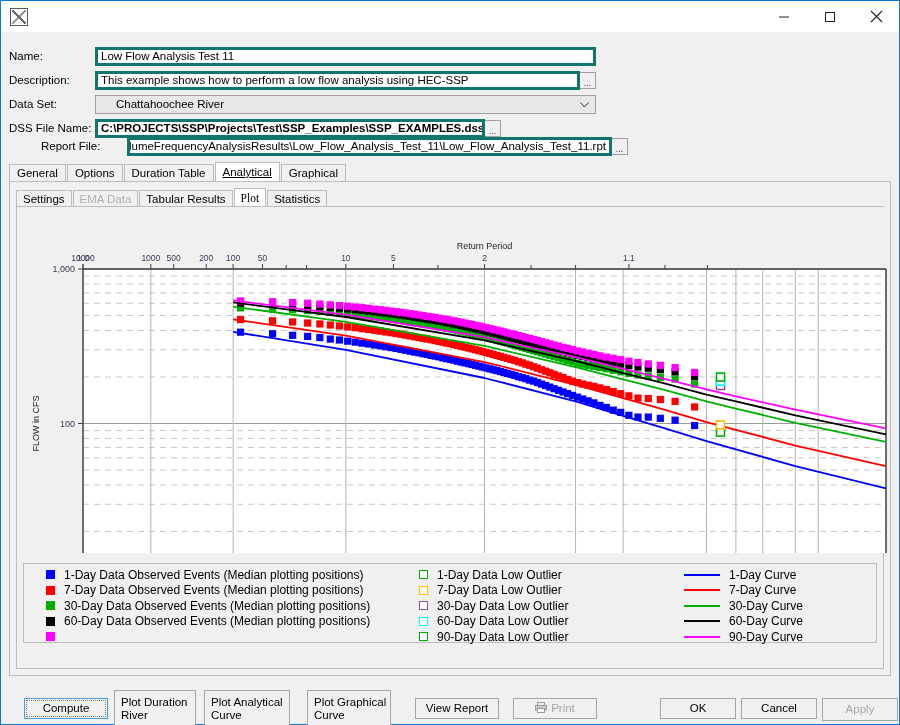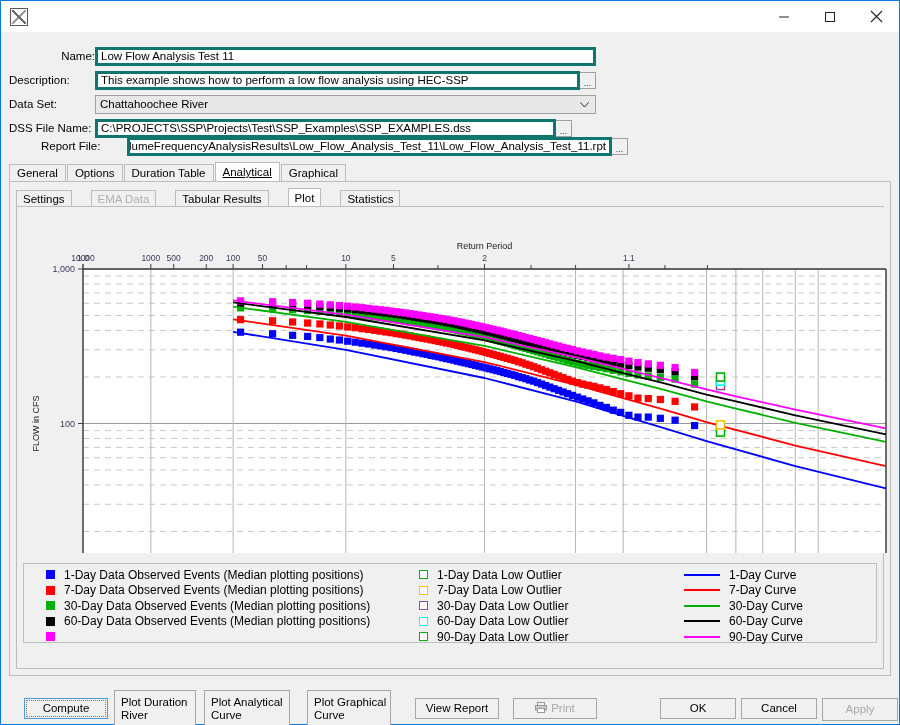--- a/index.html
+++ b/index.html
@@ -51,43 +51,43 @@
   }
   .ellip-btn{
     width:16px;height:17px;border:1px solid #a0a0a0;border-left:none;
     background:#f0f0f0;font-size:9px;color:#333;
     display:flex;align-items:flex-end;justify-content:center;
     box-sizing:border-box;line-height:8px;padding-bottom:1px;
   }
   .combo{
     height:19px;border:1px solid #a0a0a0;background:#e8e8e8;
     display:flex;align-items:center;box-sizing:border-box;
-    font-size:11.5px;padding-left:4px;text-align:center;
+    font-size:11.5px;padding-left:20px;text-align:center;
   }
   .combo .arrow{margin-left:auto;margin-right:6px;}
   
   .tabstrip{position:absolute;left:8px;top:162px;height:18px;display:flex;align-items:flex-end;}
   .tab{
     height:17px;padding:0 7px;margin-right:1px;
     background:#f0f0f0;border:1px solid #bdbdbd;border-bottom:none;
     font-size:11.5px;color:#000;display:flex;align-items:center;
     box-sizing:border-box;
   }
   .tab.active{background:#ffffff;height:19px;font-weight:normal;border-color:#bdbdbd;text-decoration:underline;}
   .panel1{
     position:absolute;left:8px;top:180px;right:8px;bottom:48px;
     background:#f0f0f0;border:1px solid #bdbdbd;box-sizing:border-box;
   }
-  .tabstrip2{position:absolute;left:6px;top:6px;height:18px;display:flex;align-items:flex-end;gap:18px;}
+  .tabstrip2{position:absolute;left:6px;top:6px;height:18px;display:flex;align-items:flex-end;}
   .tab2{
     height:16px;padding:0 6px;margin-right:1px;
     background:#f0f0f0;border:1px solid #bdbdbd;border-bottom:none;
     font-size:11.5px;color:#000;display:flex;align-items:center;box-sizing:border-box;
   }
-  .tab2.active{background:#ffffff;height:18px;}
+  .tab2.active{background:#ffffff;height:18px;font-family:Liberation Serif, serif;}
   .tab2.disabled{color:#b0b0b0;}
   .panel2{
     position:absolute;left:6px;top:24px;right:6px;bottom:6px;
     background:#f0f0f0;border:1px solid #bdbdbd;box-sizing:border-box;
   }
   
   .chartbox{position:absolute;left:0;top:0;right:0;height:346px;}
   .plotsvg{position:absolute;left:0;top:0;}
   
   .legend{
@@ -134,21 +134,21 @@
         <svg width="13" height="13" viewBox="0 0 13 13">
             <line x1="1" y1="1" x2="12" y2="12" stroke="#222" stroke-width="1.1"></line>
             <line x1="12" y1="1" x2="1" y2="12" stroke="#222" stroke-width="1.1"></line>
           </svg>
       </div>
     </div>
   </div>
 
   <div class="form">
 
-    <div class="frow" style="top:14px;text-align:right;">
+    <div class="frow" style="top:14px;">
       <div class="flabel">Name:</div>
       <div class="fwrap">
         <div class="finput" style="width:501px;">Low Flow Analysis Test 11</div>
       </div>
     </div>
 
     <div class="frow" style="top:38px;">
       <div class="flabel">Description:</div>
       <div class="fwrap">
         <div class="finput" style="width:485px;">This example shows how to perform a low flow analysis using HEC-SSP</div>
@@ -166,21 +166,21 @@
                 <polyline points="0.5,0.5 4.5,5 8.5,0.5" fill="none" stroke="#333" stroke-width="1"></polyline>
               </svg>
           </span>
         </div>
       </div>
     </div>
 
     <div class="frow" style="top:86px;">
       <div class="flabel">DSS File Name:</div>
       <div class="fwrap">
-        <div class="finput" style="width:461px;">C:\PROJECTS\SSP\Projects\Test\SSP_Examples\SSP_EXAMPLES.dss</div>
+        <div class="finput" style="width:390px;font-weight:bold;">C:\PROJECTS\SSP\Projects\Test\SSP_Examples\SSP_EXAMPLES.dss</div>
         <div class="ellip-btn">...</div>
       </div>
     </div>
 
     <div class="frow" style="top:104px;padding-left:32px;">
       <div class="flabel">Report File:</div>
       <div class="fwrap">
         <div class="finput" style="width:485px;justify-content:flex-end;">es\VolumeFrequencyAnalysisResults\Low_Flow_Analysis_Test_11\Low_Flow_Analysis_Test_11.rpt</div>
         <div class="ellip-btn">...</div>
       </div>

